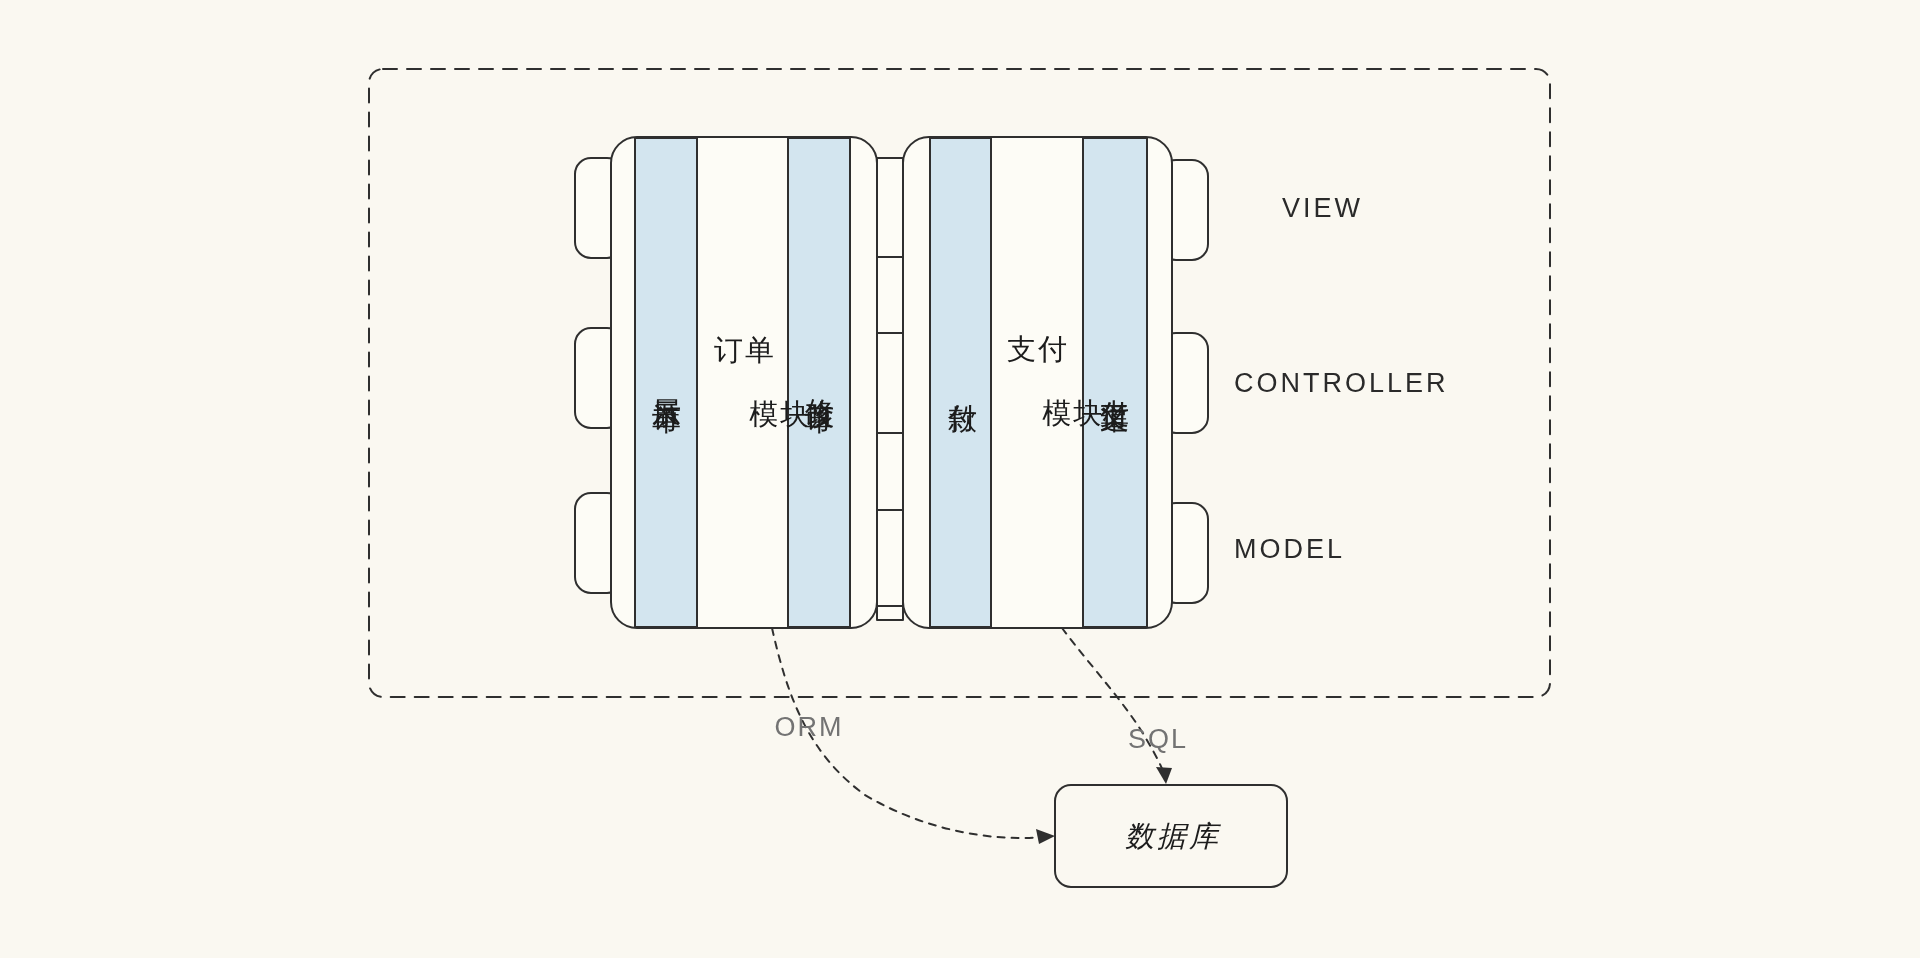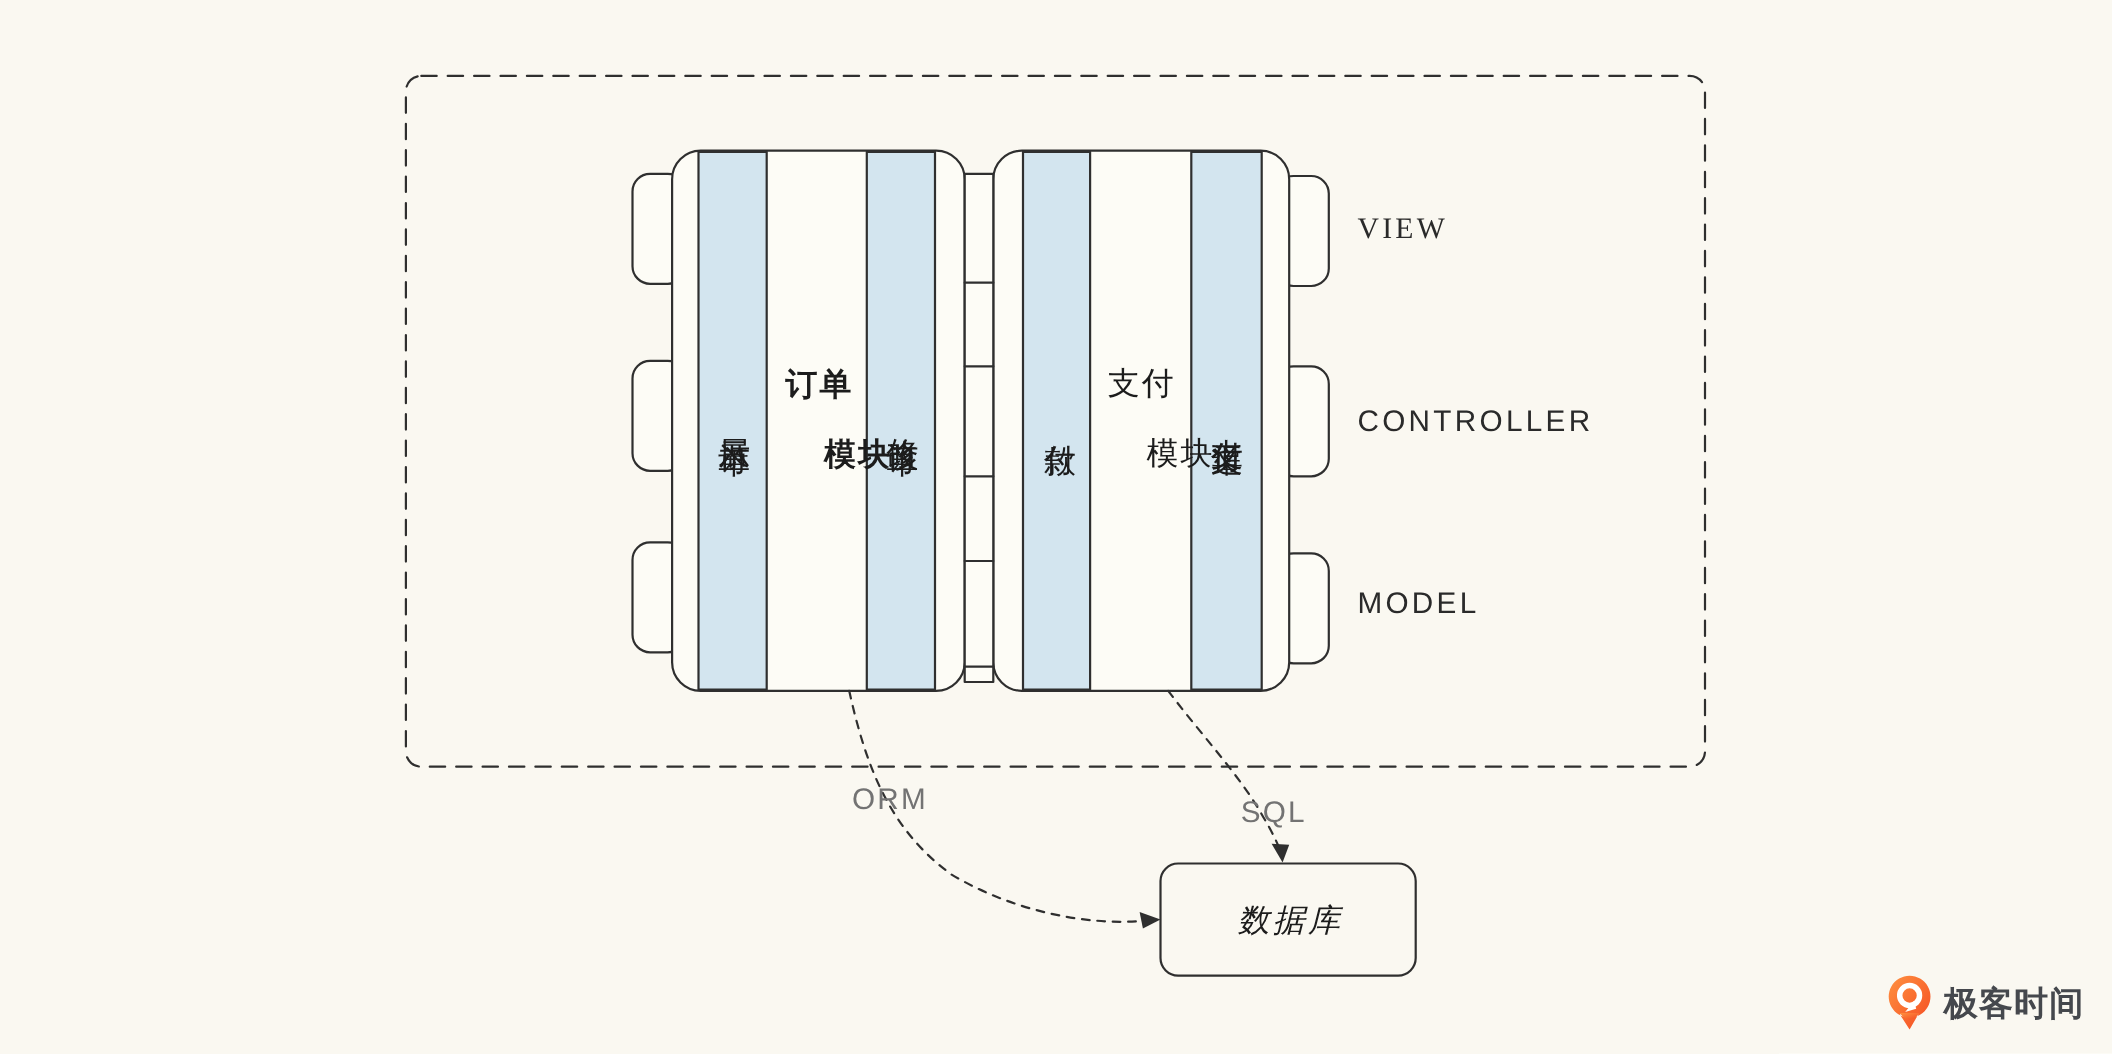--- a/index.html
+++ b/index.html
@@ -114,47 +114,32 @@
 
     <g>
       <path d="M1062,628 C1092,668 1128,706 1148,742 C1157,757 1162,768 1165,776" stroke="#2F2F2F" stroke-width="2" stroke-dasharray="7 7"></path>
       <path d="M1166,784 L1156,767 L1172,768 Z" fill="#2F2F2F" stroke="none"></path>
     </g>
 
     <rect x="1055" y="785" width="232" height="102" rx="16" fill="#FAF8F1" stroke="#2F2F2F" stroke-width="2"></rect>
   </svg>
 
   <div class="lbl vtext" style="left:667px; top:380px;">展示订单</div>
-  <div class="lbl htext2" style="left:745px; top:382px;font-weight:bold;"><span>订单</span><br>
+  <div class="lbl htext2" style="left:745px; top:382px;"><span>订单</span><br>
        <span>模块</span></div>
   <div class="lbl vtext" style="left:820px; top:380px;">修改订单</div>
 
   <div class="lbl vtext" style="left:963px; top:383px;">付款</div>
   <div class="lbl htext2" style="left:1038px; top:381px;"><span>支付</span><br>
        <span>模块</span></div>
   <div class="lbl vtext" style="left:1115px; top:380px;">支付渠道</div>
 
-  <div class="lbl layer" style="left:1234px; top:208px;font-family:Liberation Serif, serif;">VIEW</div>
+  <div class="lbl layer" style="left:1282px; top:208px;">VIEW</div>
   <div class="lbl layer" style="left:1234px; top:383px;">CONTROLLER</div>
   <div class="lbl layer" style="left:1234px; top:549px;">MODEL</div>
 
   <div class="lbl conn" style="left:809px; top:727px;">ORM</div>
   <div class="lbl conn" style="left:1158px; top:727px;margin-top:12px;">SQL</div>
 
   <div class="lbl dbl" style="left:1173px; top:837px;font-style:italic;">数据库</div>
 
-  <div id="logo">
-    <svg width="48" height="58" viewBox="0 0 48 58">
-      <defs>
-        <linearGradient id="og" x1="0" y1="0" x2="1" y2="1">
-          <stop offset="0" stop-color="#FF9140"></stop>
-          <stop offset="1" stop-color="#F44B22"></stop>
-        </linearGradient>
-      </defs>
-      <path d="M24 3 a19 19 0 1 1 -0.02 0 Z M15 38 L24 52 L32 38 Z" fill="url(#og)" stroke="none"></path>
-      <path d="M15 37 Q24 49 33 37 Z" fill="url(#og)" stroke="none"></path>
-      <circle cx="24" cy="21" r="9" fill="none" stroke="#FFFFFF" stroke-width="5"></circle>
-      <path d="M28 26 L20 36 L30 33 Z" fill="#FFFFFF" stroke="none"></path>
-    </svg>
-    <span class="logo-text">极客时间</span>
-  </div>
 
 </div>
 
 </body></html>

